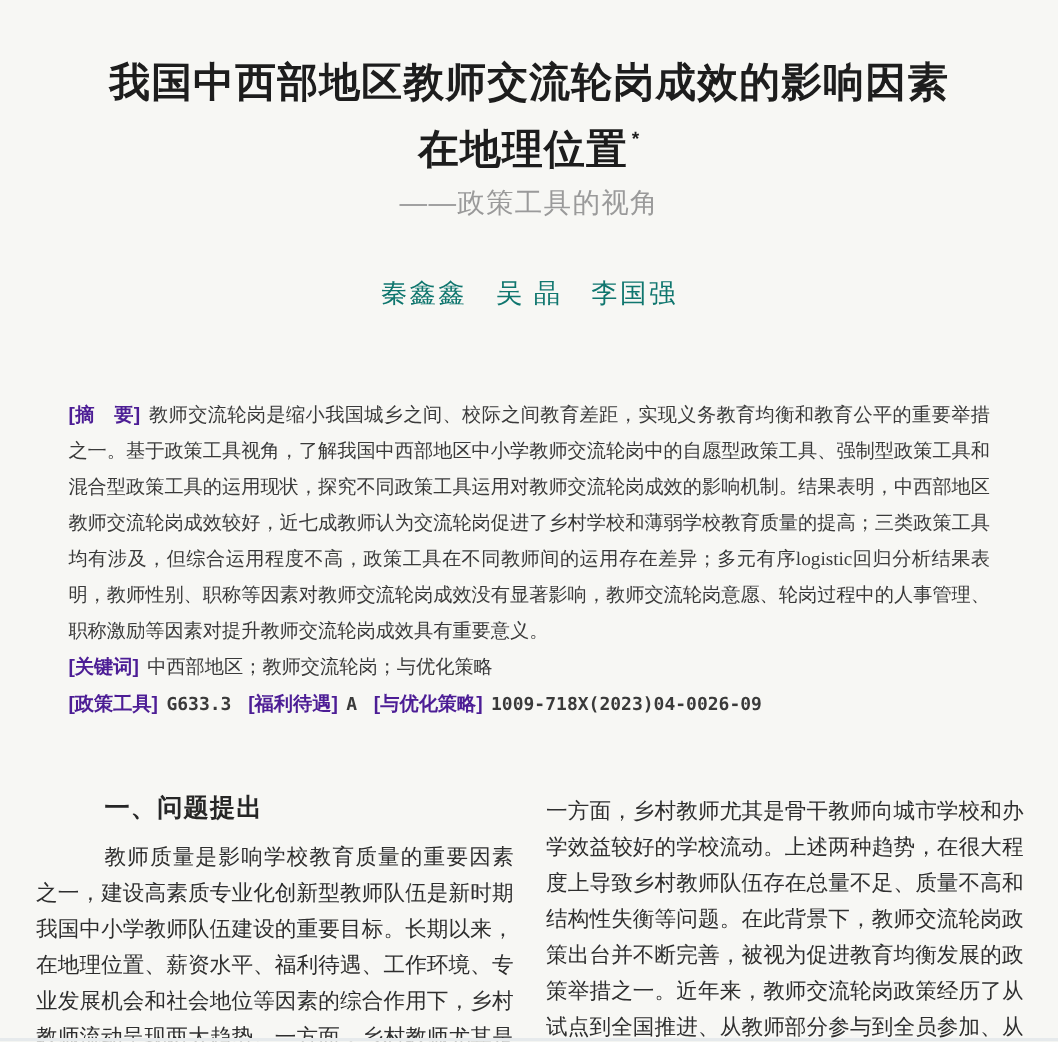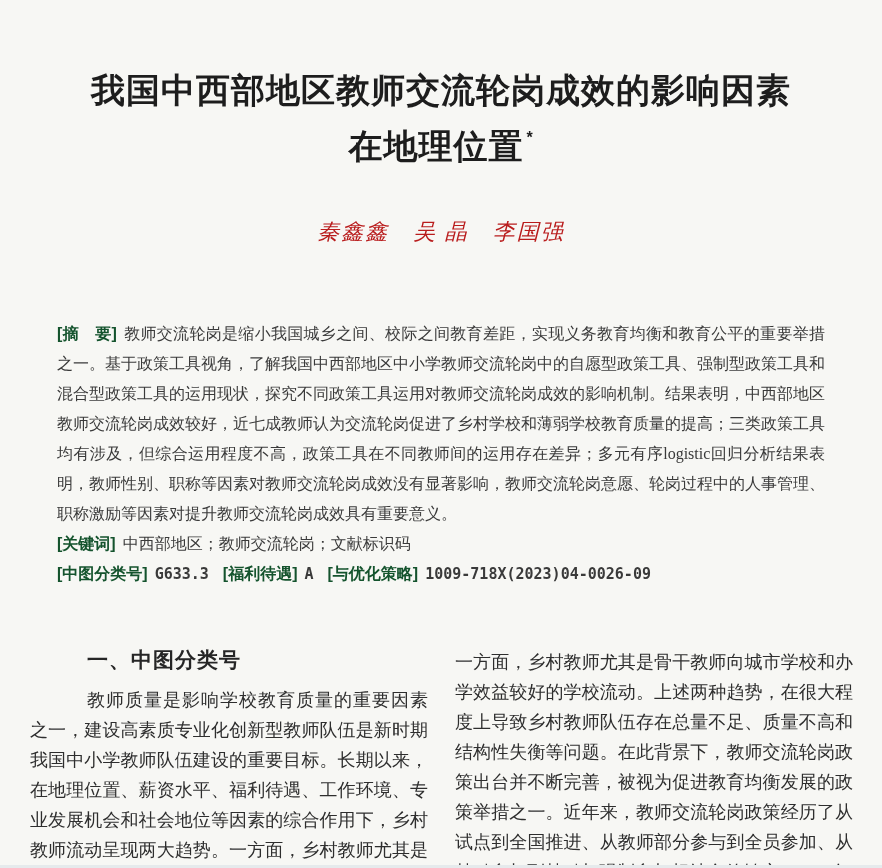--- a/index.html
+++ b/index.html
@@ -5,48 +5,48 @@
   html,body { margin:0; padding:0; background:#f7f7f4; }
   .page {
     position:relative; width:882px; height:868px; margin:0 auto;
     background:#f7f7f4; overflow:hidden; color:#2e2e2e;
     font-family:"Liberation Serif","DejaVu Serif",serif;
   }
 
   
   .masthead { text-align:center; }
   .paper-title {
-    margin:0; padding-top:67px;
+    margin:0; padding-top:46px;
     font-family:"Liberation Sans","DejaVu Sans",sans-serif;
     font-weight:700; font-size:34px; line-height:47px;
     color:#1d1d1d; letter-spacing:1px;
   }
   .paper-title .fn-mark {
     font-size:16px; font-weight:700; vertical-align:15px; margin-left:3px;
   }
   .paper-subtitle {
     margin-top:6px;
     font-family:"Liberation Sans","DejaVu Sans",sans-serif;
     font-size:23px; line-height:28px; color:#9a9a9a; letter-spacing:1px;
   }
   .authors-line {
     margin-top:47px; font-size:22px; line-height:30px;
-    color:#b91c1c; letter-spacing:2px;font-style:italic;
+    color:#0f766e; letter-spacing:2px;
   }
 
   
   .meta {
     margin:72px 57px 0 57px;
     font-size:16px; line-height:30px; color:#3a3a3a;
     text-align:justify; text-justify:inter-ideograph;
   }
   .meta p { margin:0; }
   .meta-label {
     font-family:"Liberation Sans","DejaVu Sans",sans-serif;
-    font-weight:700; color:#14532d;
+    font-weight:700; color:#4c1d95;
   }
   .mono-val { font-family:"DejaVu Sans Mono",monospace; font-size:15px; letter-spacing:0;font-weight:bold; }
   .id-sep { display:inline-block; width:14px; }
   .lbl-gap { display:inline-block; width:7px; }
 
   
   .columns { display:flex; margin:58px 29px 0 30px; }
   .col {
     width:398px; font-size:18px; line-height:30px; color:#2e2e2e;
     text-align:justify; text-justify:inter-ideograph;
@@ -69,38 +69,39 @@
 </head>
 <body>
 
 <div class="page">
 
   <header class="masthead">
     <h1 class="paper-title">
       <span>我国中西部地区教师交流轮岗成效的影响因素</span><br>
       <span>在地理位置</span><span class="fn-mark">*</span>
     </h1>
+    <div class="paper-subtitle">——政策工具的视角</div>
     <div class="authors-line">秦鑫鑫　吴 晶　李国强</div>
   </header>
 
   <section class="meta">
     <p>
       <span class="meta-label">[摘　要]</span><span class="lbl-gap"></span><span>教师交流轮岗是缩小我国城乡之间、校际之间教育差距，实现义务教育均衡和教育公平的重要举措之一。基于政策工具视角，了解我国中西部地区中小学教师交流轮岗中的自愿型政策工具、强制型政策工具和混合型政策工具的运用现状，探究不同政策工具运用对教师交流轮岗成效的影响机制。结果表明，中西部地区教师交流轮岗成效较好，近七成教师认为交流轮岗促进了乡村学校和薄弱学校教育质量的提高；三类政策工具均有涉及，但综合运用程度不高，政策工具在不同教师间的运用存在差异；多元有序logistic回归分析结果表明，教师性别、职称等因素对教师交流轮岗成效没有显著影响，教师交流轮岗意愿、轮岗过程中的人事管理、职称激励等因素对提升教师交流轮岗成效具有重要意义。</span>
     </p>
     <p>
-      <span class="meta-label">[关键词]</span><span class="lbl-gap"></span><span>中西部地区；教师交流轮岗；文献标识码</span>
+      <span class="meta-label">[关键词]</span><span class="lbl-gap"></span><span>中西部地区；教师交流轮岗；与优化策略</span>
     </p>
     <p>
-      <span class="meta-label">[中图分类号]</span><span class="lbl-gap"></span><span class="mono-val">G633.3</span><span class="id-sep"></span><span class="meta-label">[福利待遇]</span><span class="lbl-gap"></span><span class="mono-val">A</span><span class="id-sep"></span><span class="meta-label">[与优化策略]</span><span class="lbl-gap"></span><span class="mono-val">1009-718X(2023)04-0026-09</span>
+      <span class="meta-label">[政策工具]</span><span class="lbl-gap"></span><span class="mono-val">G633.3</span><span class="id-sep"></span><span class="meta-label">[福利待遇]</span><span class="lbl-gap"></span><span class="mono-val">A</span><span class="id-sep"></span><span class="meta-label">[与优化策略]</span><span class="lbl-gap"></span><span class="mono-val">1009-718X(2023)04-0026-09</span>
     </p>
   </section>
 
   <section class="columns">
     <div class="col col-left">
-      <h2 class="section-heading">一、中图分类号</h2>
+      <h2 class="section-heading">一、问题提出</h2>
       <p class="indent-first">教师质量是影响学校教育质量的重要因素之一，建设高素质专业化创新型教师队伍是新时期我国中小学教师队伍建设的重要目标。长期以来，在地理位置、薪资水平、福利待遇、工作环境、专业发展机会和社会地位等因素的综合作用下，乡村教师流动呈现两大趋势。一方面，乡村教师尤其是乡村青年教师离开教师行业，这里的流动实为“流失”；另</p>
     </div>
     <div class="col col-right">
       <p>一方面，乡村教师尤其是骨干教师向城市学校和办学效益较好的学校流动。上述两种趋势，在很大程度上导致乡村教师队伍存在总量不足、质量不高和结构性失衡等问题。在此背景下，教师交流轮岗政策出台并不断完善，被视为促进教育均衡发展的政策举措之一。近年来，教师交流轮岗政策经历了从试点到全国推进、从教师部分参与到全员参加、从鼓励参加到鼓励与强制参与相结合的转变。2021年</p>
     </div>
   </section>
 
   <div class="bottom-edge"></div>
 </div>
 

